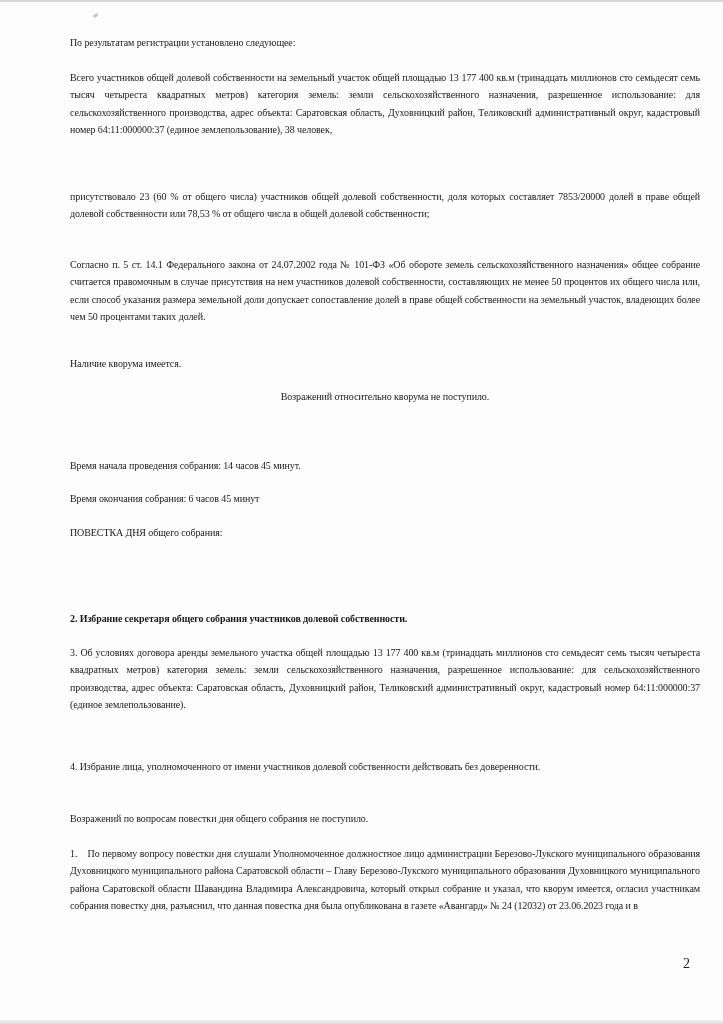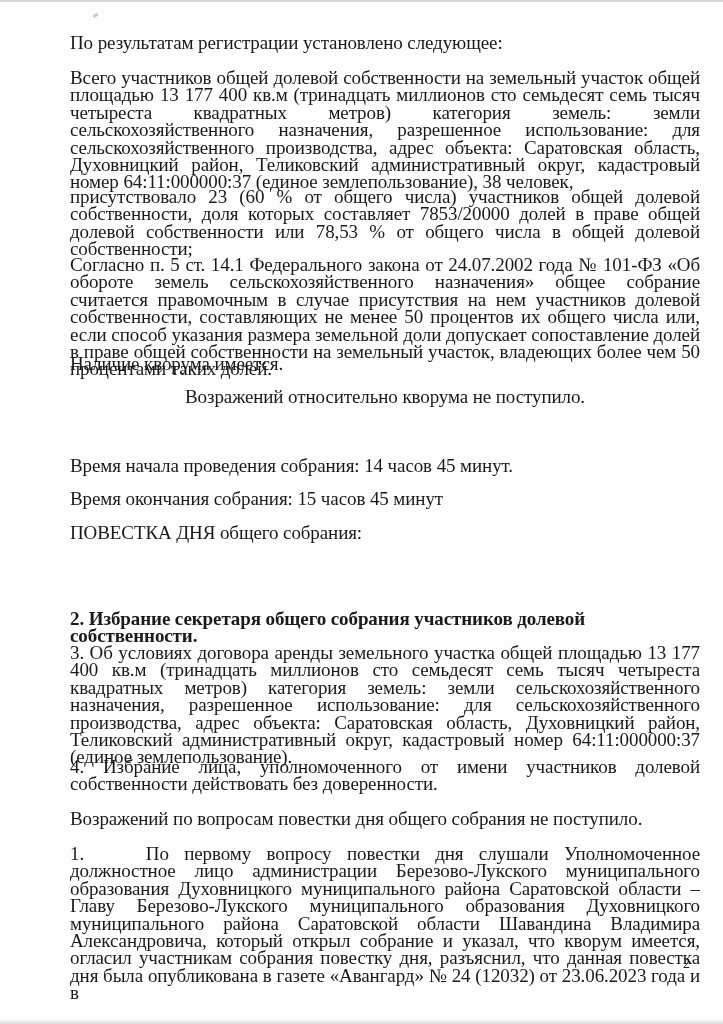--- a/index.html
+++ b/index.html
@@ -12,21 +12,21 @@
   }
   .page {
     position: absolute; left: 0; top: 0; width: 723px; height: 1024px;
     background: #fdfdfd;
   }
   .topline { position: absolute; left: 0; top: 0; width: 723px; height: 2px; background: #d8d8d8; }
   .bottomline { position: absolute; left: 0; bottom: 0; width: 723px; height: 4px; background: linear-gradient(#f4f4f4, #dcdcdc); }
   .mark { position: absolute; left: 93px; top: 14px; width: 5px; height: 3px; background: #c9c9c9; transform: rotate(-35deg); }
   .p {
     position: absolute; left: 70px; width: 630px;
-    font-size: 19px; line-height: 17.4px;
+    font-size: 10px; line-height: 17.4px;
     text-align: justify;
     letter-spacing: -0.1px;
   }
   .p.left { text-align: left; }
   .numbered { text-indent: 0; }
   .pageno { position: absolute; left: 683px; top: 956px; font-size: 14px; }
 </style>
 </head>
 <body>
 
@@ -34,21 +34,21 @@
   <div class="topline"></div>
   <div class="mark"></div>
 
   <div class="p left" style="top:34px;">По результатам регистрации установлено следующее:</div>
   <div class="p" style="top:69px;">Всего участников общей долевой собственности на земельный участок общей площадью 13 177 400 кв.м (тринадцать миллионов сто семьдесят семь тысяч четыреста квадратных метров) категория земель: земли сельскохозяйственного назначения, разрешенное использование: для сельскохозяйственного производства, адрес объекта: Саратовская область, Духовницкий район, Теликовский административный округ, кадастровый номер 64:11:000000:37 (единое землепользование), 38 человек,</div>
   <div class="p" style="top:188px;">присутствовало 23 (60 % от общего числа) участников общей долевой собственности, доля которых составляет 7853/20000 долей в праве общей долевой собственности или 78,53 % от общего числа в общей долевой собственности;</div>
   <div class="p" style="top:256px;">Согласно п. 5 ст. 14.1 Федерального закона от 24.07.2002 года № 101-ФЗ «Об обороте земель сельскохозяйственного назначения» общее собрание считается правомочным в случае присутствия на нем участников долевой собственности, составляющих не менее 50 процентов их общего числа или, если способ указания размера земельной доли допускает сопоставление долей в праве общей собственности на земельный участок, владеющих более чем 50 процентами таких долей.</div>
   <div class="p left" style="top:355px;">Наличие кворума имеется.</div>
   <div class="p left" style="top:388px;text-align:center;">Возражений относительно кворума не поступило.</div>
   <div class="p left" style="top:457px;">Время начала проведения собрания: 14 часов 45 минут.</div>
-  <div class="p left" style="top:490px;">Время окончания собрания: 15 часов 45 минут</div>
+  <div class="p left" style="top:490px;">Время окончания собрания: 6 часов 45 минут</div>
   <div class="p left" style="top:524px;">ПОВЕСТКА ДНЯ общего собрания:</div>
   <div class="p left" style="top:610px;font-weight:bold;">2. Избрание секретаря общего собрания участников долевой собственности.</div>
   <div class="p" style="top:644px;">3. Об условиях договора аренды земельного участка общей площадью 13 177 400 кв.м (тринадцать миллионов сто семьдесят семь тысяч четыреста квадратных метров) категория земель: земли сельскохозяйственного назначения, разрешенное использование: для сельскохозяйственного производства, адрес объекта: Саратовская область, Духовницкий район, Теликовский административный округ, кадастровый номер 64:11:000000:37 (единое землепользование).</div>
   <div class="p" style="top:758px;">4. Избрание лица, уполномоченного от имени участников долевой собственности действовать без доверенности.</div>
   <div class="p left" style="top:810px;">Возражений по вопросам повестки дня общего собрания не поступило.</div>
   <div class="p numbered" style="top:845px; white-space:pre-wrap;">1.    По первому вопросу повестки дня слушали Уполномоченное должностное лицо администрации Березово-Лукского муниципального образования Духовницкого муниципального района Саратовской области – Главу Березово-Лукского муниципального образования Духовницкого муниципального района Саратовской области Шавандина Владимира Александровича, который открыл собрание и указал, что кворум имеется, огласил участникам собрания повестку дня, разъяснил, что данная повестка дня была опубликована в газете «Авангард» № 24 (12032) от 23.06.2023 года и в</div>
 
   <div class="pageno">2</div>
   <div class="bottomline"></div>
 </div>

